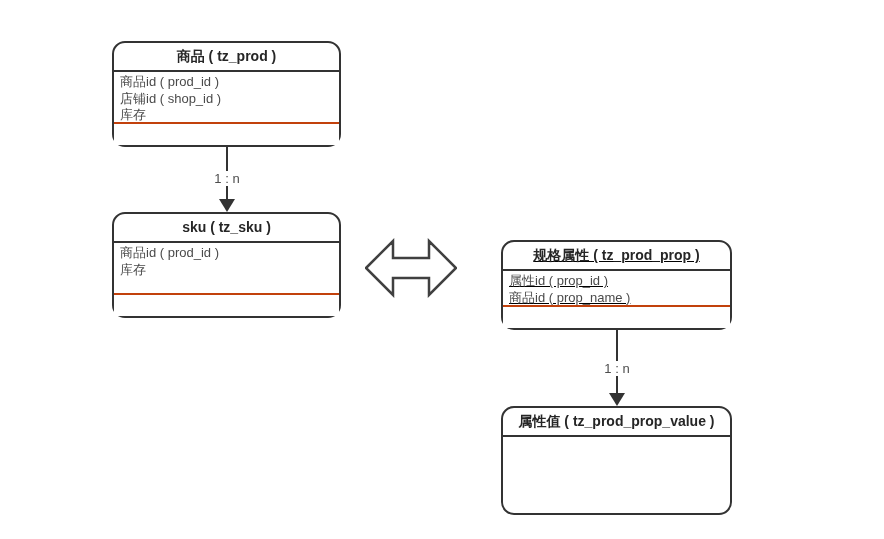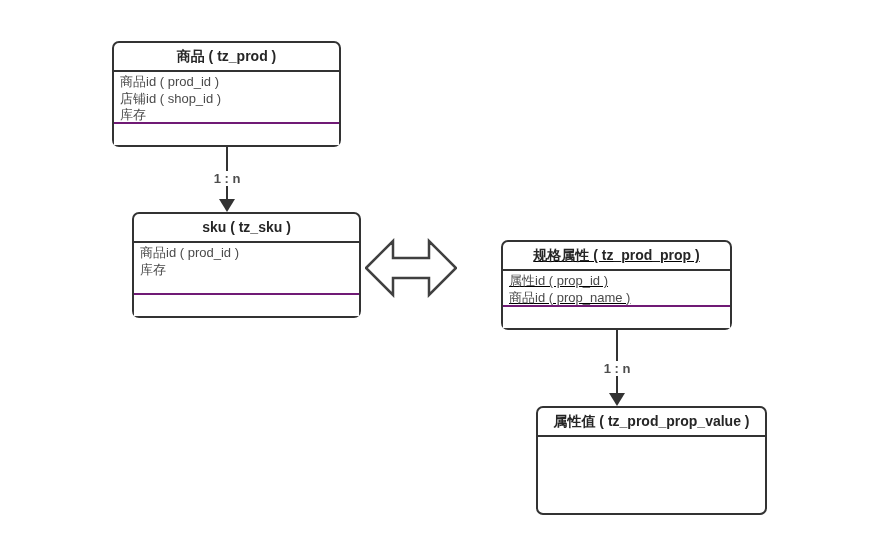--- a/index.html
+++ b/index.html
@@ -12,55 +12,54 @@
     width: 884px;
     height: 539px;
     background: #ffffff;
     overflow: hidden;
   }
   .entity {
     position: absolute;
     box-sizing: border-box;
     background: #ffffff;
     border: 2px solid #333333;
-    border-radius: 7px;
+    border-radius: 13px;
     display: flex;
     flex-direction: column;
   }
   .entity-title {
     flex: 0 0 auto;
     height: 27px;
     line-height: 27px;
     border-bottom: 2px solid #333333;
     text-align: center;
     font-size: 14px;
     font-weight: bold;
     color: #262626;
     white-space: nowrap;
     overflow: hidden;
   }
   .entity-fields {
     flex: 1 1 auto;
-    border-bottom: 2px solid #701a75;
+    border-bottom: 2px solid #c2410c;
     padding: 2px 16px 0 6px;
     font-size: 13px;
     line-height: 16.5px;
     color: #4a4a4a;
     overflow: hidden;
     white-space: nowrap;
   }
   .entity-footer {
     flex: 0 0 auto;
     height: 21px;
     background: #ffffff;
   }
   .connector {
     position: absolute;
     width: 18px;
-    font-weight: bold;
   }
   .connector-line {
     width: 2px;
     margin: 0 auto;
     background: #333333;
   }
   .connector-head {
     width: 0;
     height: 0;
     margin: 0 auto;
@@ -100,21 +99,21 @@
     </div>
     <div class="entity-footer"></div>
   </div>
 
   <div class="connector" style="left:218px; top:147px; height:65px;">
     <div class="connector-line" style="height:52px;"></div>
     <div class="connector-head"></div>
     <div class="connector-label" style="top:24px;">1 : n</div>
   </div>
 
-  <div class="entity" style="left:112px; top:212px; width:229px; height:106px;margin-left:20px;">
+  <div class="entity" style="left:112px; top:212px; width:229px; height:106px;">
     <div class="entity-title">sku ( tz_sku )</div>
     <div class="entity-fields">
       <div>商品id ( prod_id )</div>
       <div>库存</div>
     </div>
     <div class="entity-footer"></div>
   </div>
 
   <svg class="double-arrow" viewBox="0 0 92 60">
     <polygon points="1,30 28,3 28,20 64,20 64,3 91,30 64,57 64,40 28,40 28,57" fill="#ffffff" stroke="#404040" stroke-width="2.5" stroke-linejoin="miter"></polygon>
@@ -128,18 +127,18 @@
     </div>
     <div class="entity-footer"></div>
   </div>
 
   <div class="connector" style="left:608px; top:330px; height:76px;">
     <div class="connector-line" style="height:63px;"></div>
     <div class="connector-head"></div>
     <div class="connector-label" style="top:31px;">1 : n</div>
   </div>
 
-  <div class="entity" style="left:501px; top:406px; width:231px; height:109px;margin-left:35px;">
+  <div class="entity" style="left:501px; top:406px; width:231px; height:109px;">
     <div class="entity-title">属性值 ( tz_prod_prop_value )</div>
     <div class="entity-footer"></div>
   </div>
 
 </div>
 
 </body></html>

